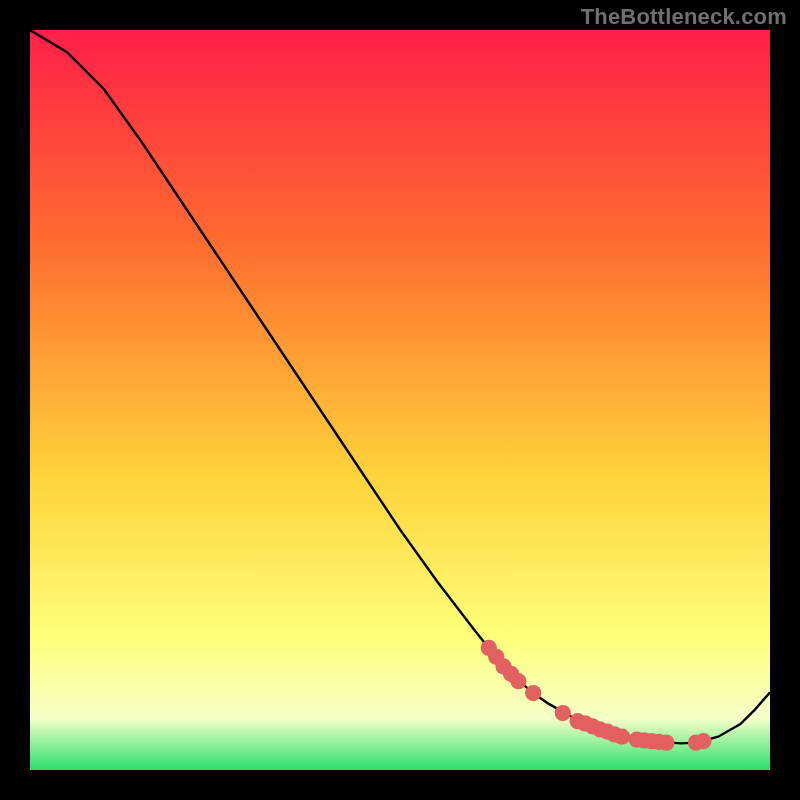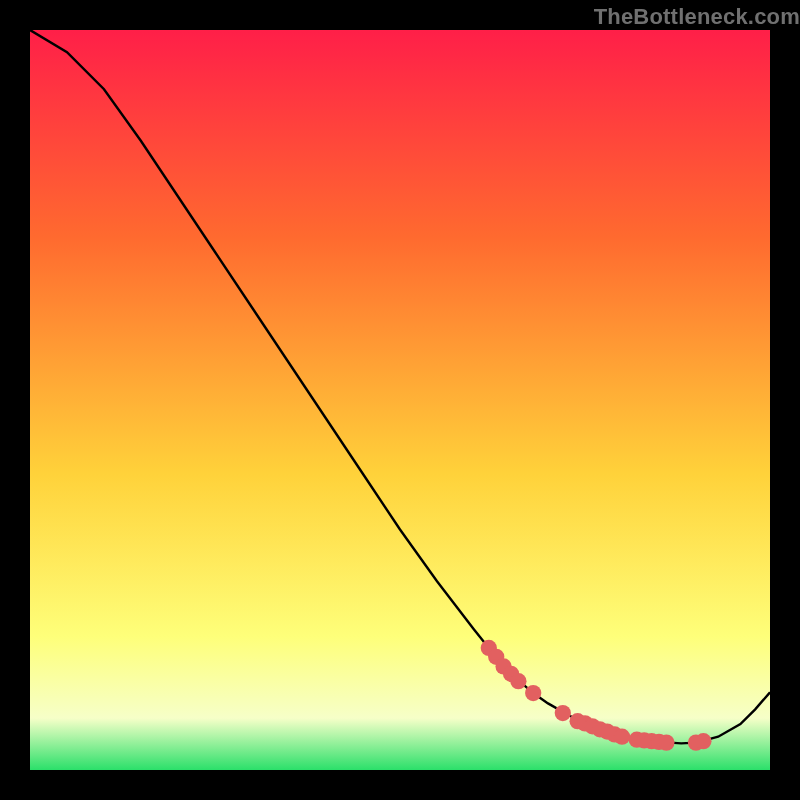--- a/index.html
+++ b/index.html
@@ -13,21 +13,21 @@
   }
   .stage {
     position: relative;
     width: 800px;
     height: 800px;
     background: #000;
   }
   .watermark {
     position: absolute;
     top: 4px;
-    right: 0;
+    right: 13px;
     color: #707070;
     font-size: 22px;
     font-weight: 600;
     letter-spacing: 0.2px;
     z-index: 5;
   }
   .plot {
     position: absolute;
     left: 30px;
     top: 30px;

